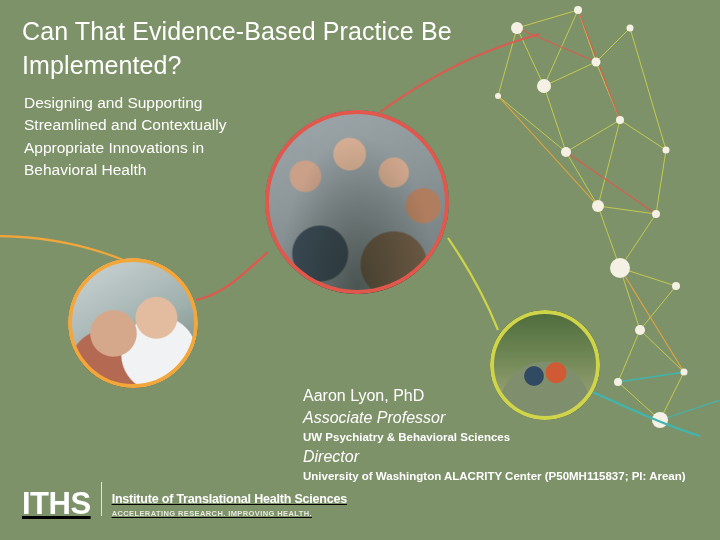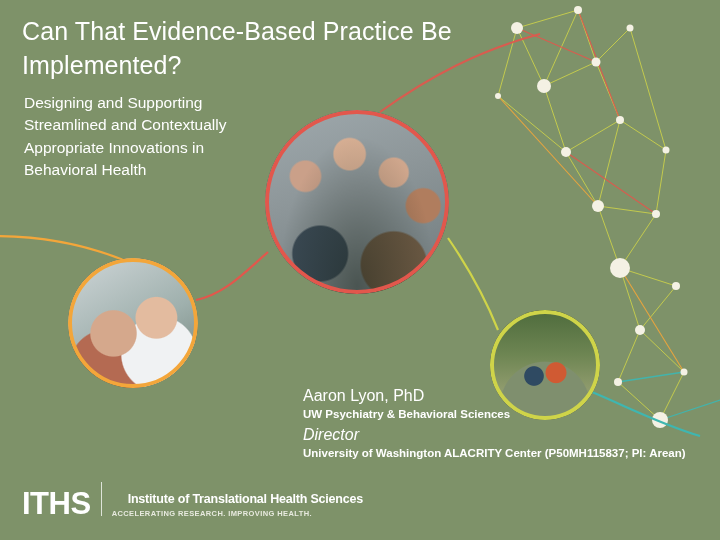--- a/index.html
+++ b/index.html
@@ -162,36 +162,36 @@
   }
 
   
   #logo {
     position: absolute;
     left: 22px;
     bottom: 22px;
     display: flex;
     align-items: flex-end;
     gap: 8px;
+    text-decoration: underline;
   }
   #logo .mark {
     color: #ffffff;
     font-size: 31px;
     font-weight: bold;
     letter-spacing: -0.5px;
     font-family: "Liberation Sans", sans-serif;
     line-height: 0.95;
   }
   #logo .words .line1 {
     color: #ffffff;
     font-size: 12.5px;
     font-weight: bold;
     letter-spacing: -0.2px;
     line-height: 1.1;
-    margin-left: 16px;
   }
   #logo .words .line2 {
     color: #e8eadf;
     font-size: 7.5px;
     font-weight: bold;
     letter-spacing: 0.4px;
     margin-top: 2px;
   }
   #logo .divider {
     width: 1px;
@@ -291,20 +291,21 @@
     <div class="ring"></div>
   </div>
 
   <div class="photo" id="photo-kids">
     <div class="inner img-kids"></div>
     <div class="ring"></div>
   </div>
 
   <div id="presenter">
     <div class="name">Aaron Lyon, PhD</div>
+    <div class="role">Associate Professor</div>
     <div class="affil">UW Psychiatry &amp; Behavioral Sciences</div>
     <div class="role">Director</div>
     <div class="affil">University of Washington ALACRITY Center (P50MH115837; PI: Arean)</div>
   </div>
 
   <div id="logo">
     <div class="mark">ITHS</div>
     <div class="divider"></div>
     <div class="words">
       <div class="line1">Institute of Translational Health Sciences</div>

